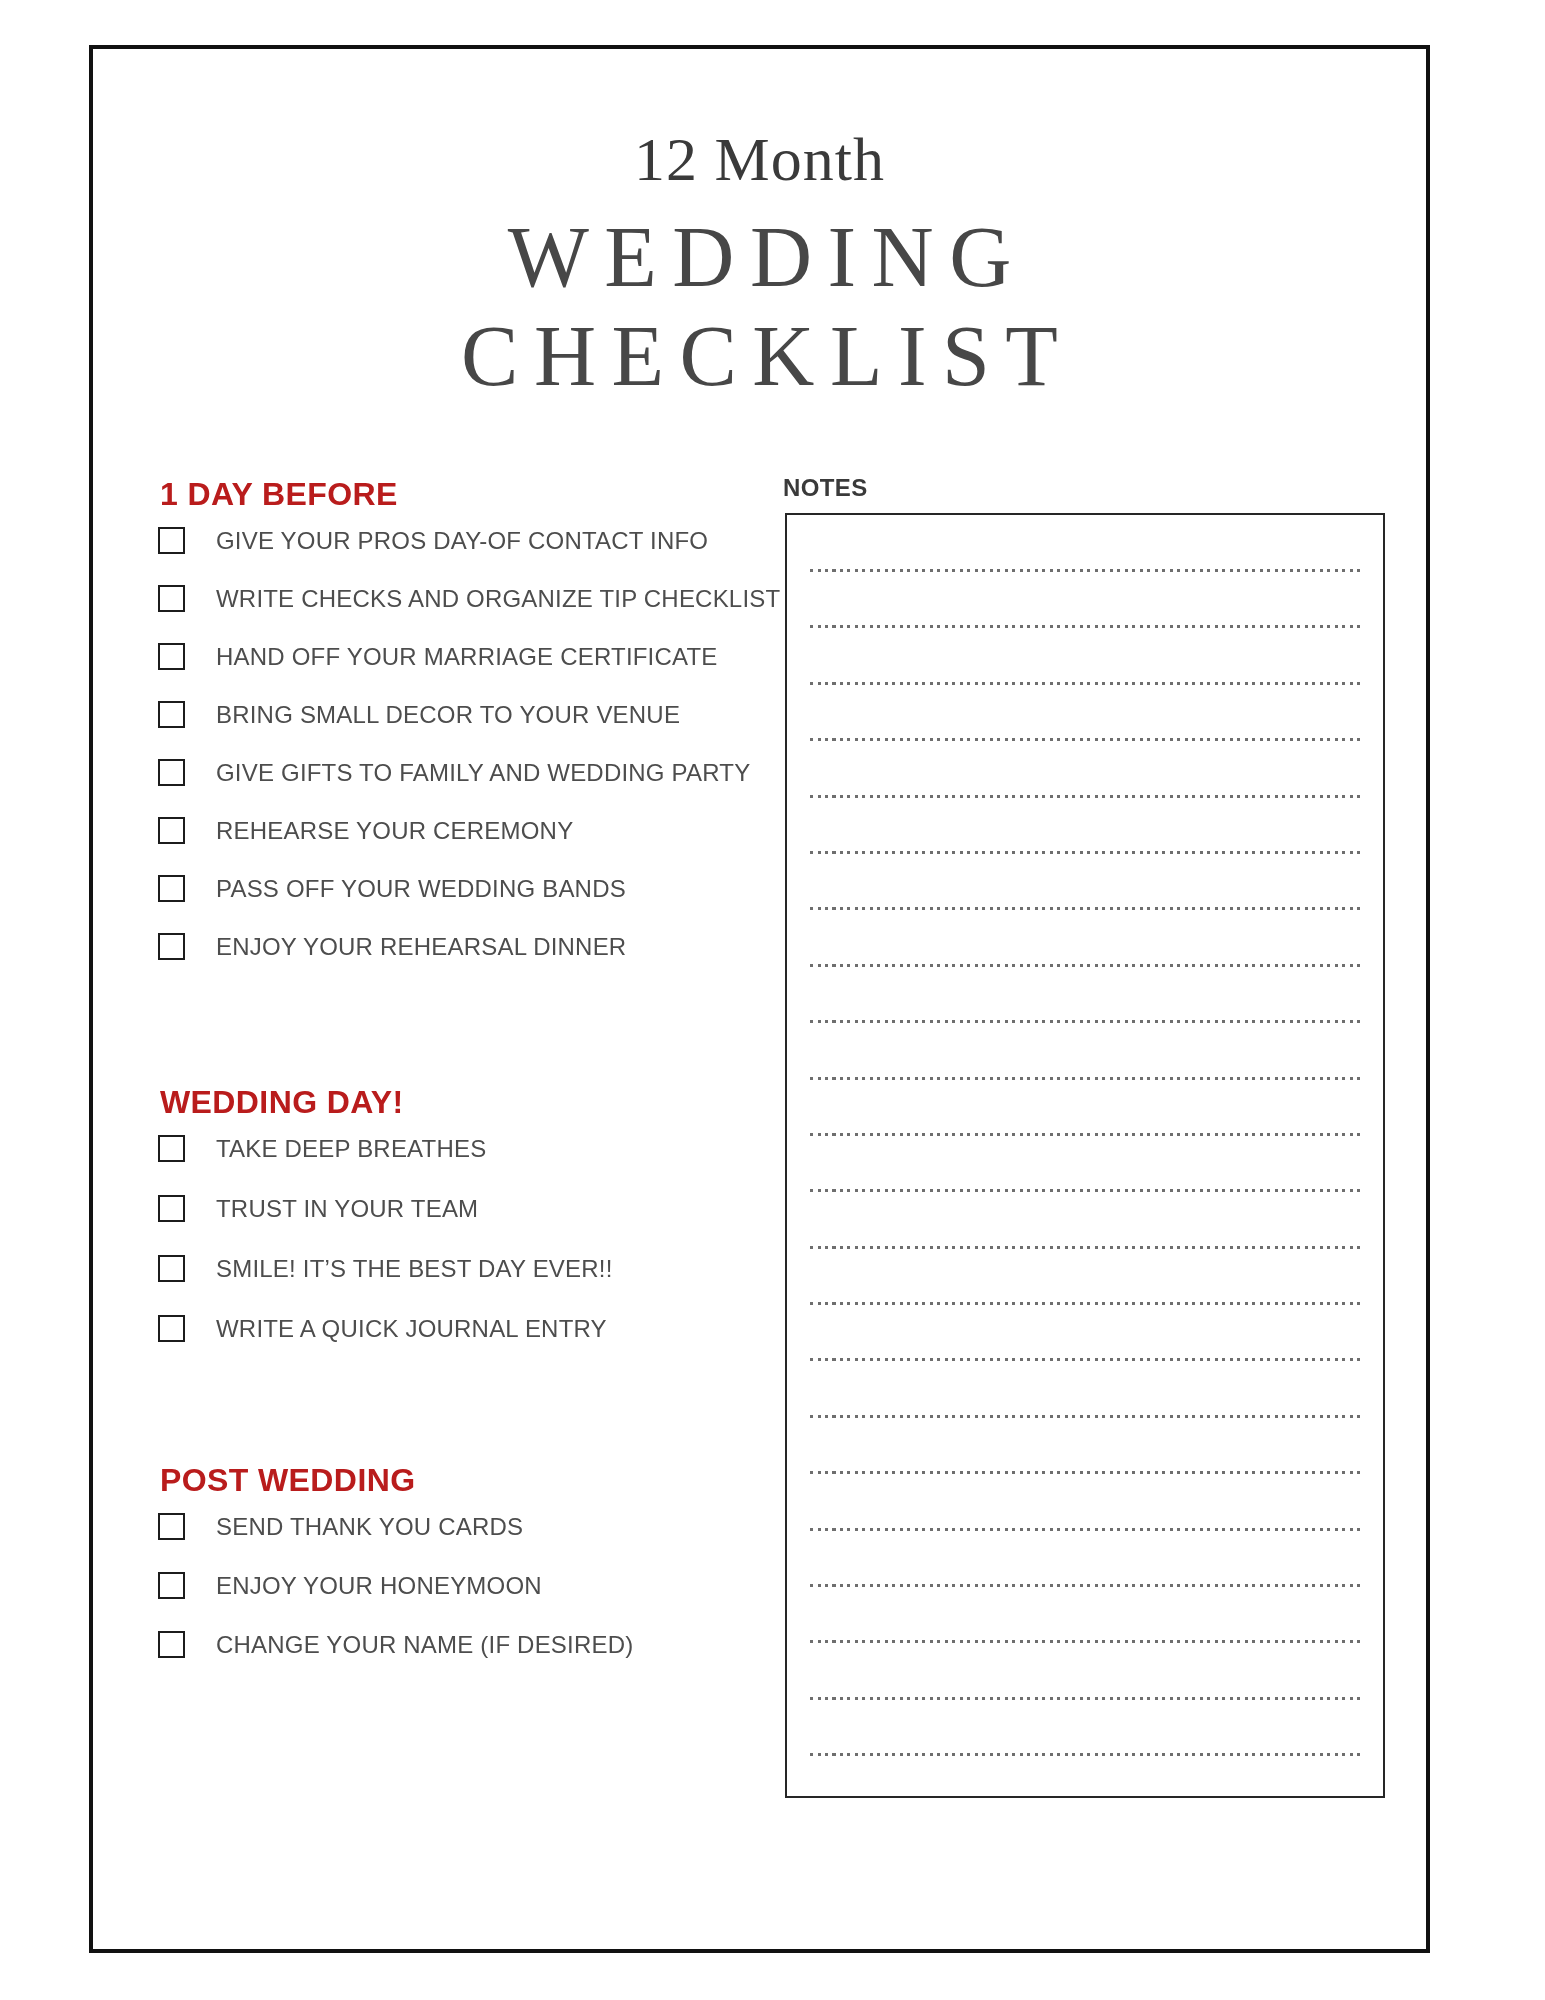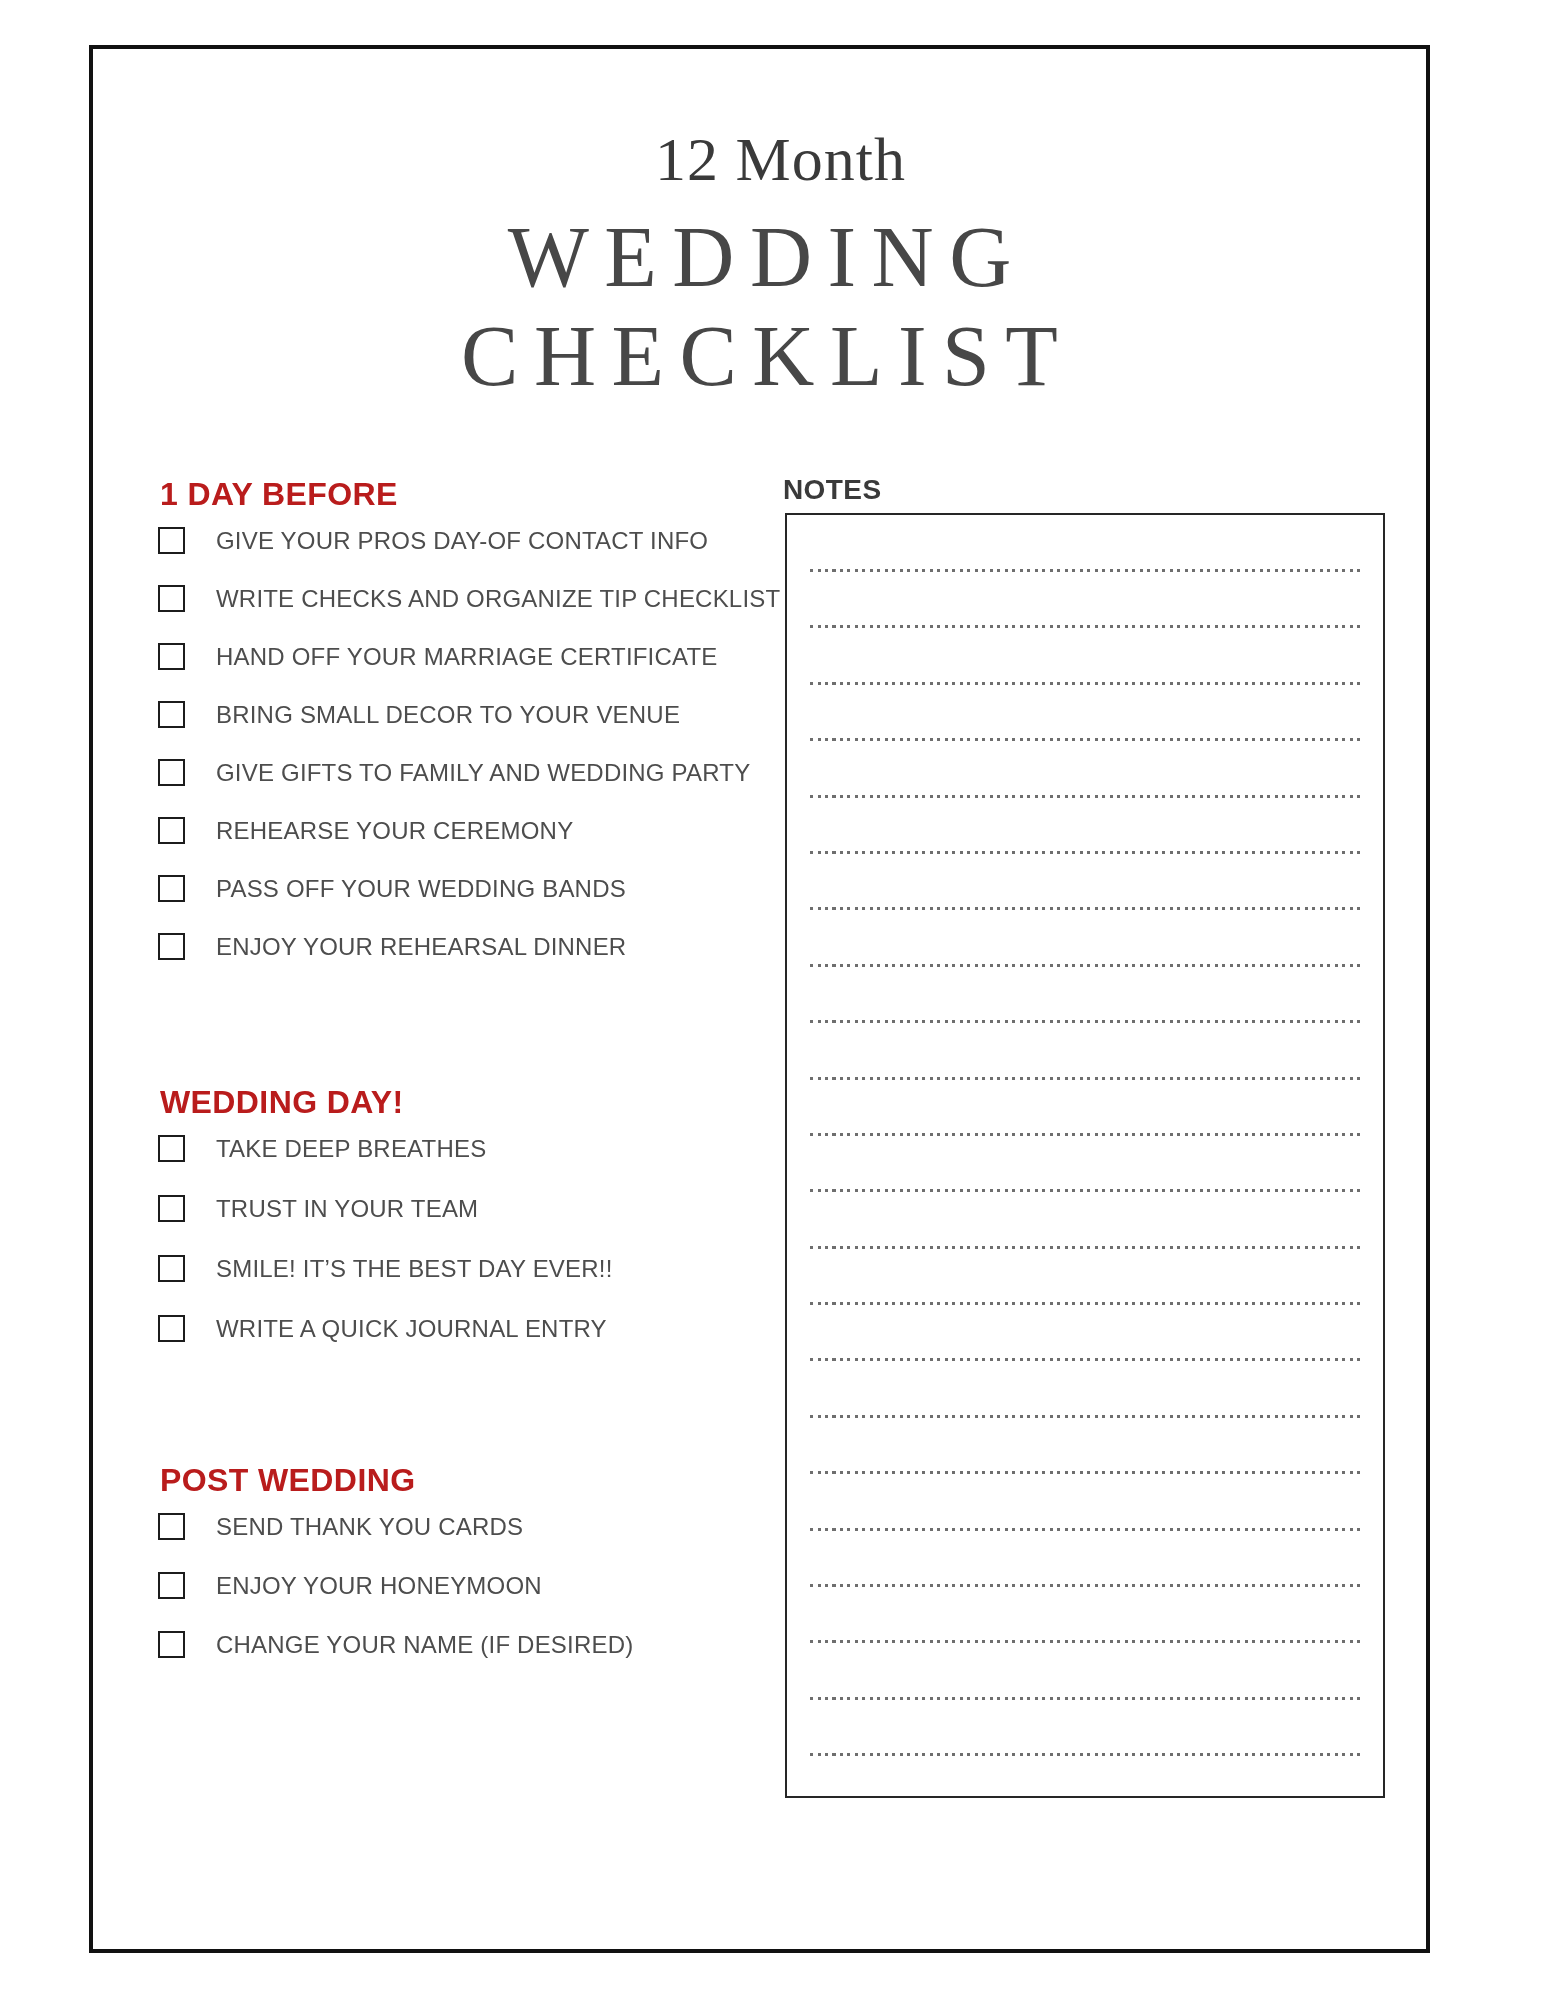--- a/index.html
+++ b/index.html
@@ -26,21 +26,20 @@
     color:#3f3f3f;
   }
   .title-small {
     position:absolute;
     left:0; top:124px; width:100%;
     font-family:"Liberation Serif", serif;
     font-size:62px;
     font-weight:400;
     color:#3a3a3a;
     letter-spacing:1px;
-    margin-left:21px;
   }
   .title-big {
     position:absolute;
     left:0; top:208px; width:100%;
     font-family:"Liberation Serif", serif;
     font-size:86px;
     line-height:99px;
     font-weight:400;
     color:#474747;
     letter-spacing:0.18em;
@@ -74,21 +73,21 @@
     font-size:24px;
     color:#4d4d4d;
     letter-spacing:0.2px;
     white-space:nowrap;
   }
   
   .notes-title {
     position:absolute;
     left:783px; top:474px;
     margin:0;
-    font-size:28px;
+    font-size:24px;
     font-weight:700;
     color:#3a3a3a;
     letter-spacing:0.4px;
   }
   .notes-box {
     position:absolute;
     left:785px; top:513px;
     width:600px; height:1285px;
     border:2.5px solid #262626;
     background:#ffffff;

